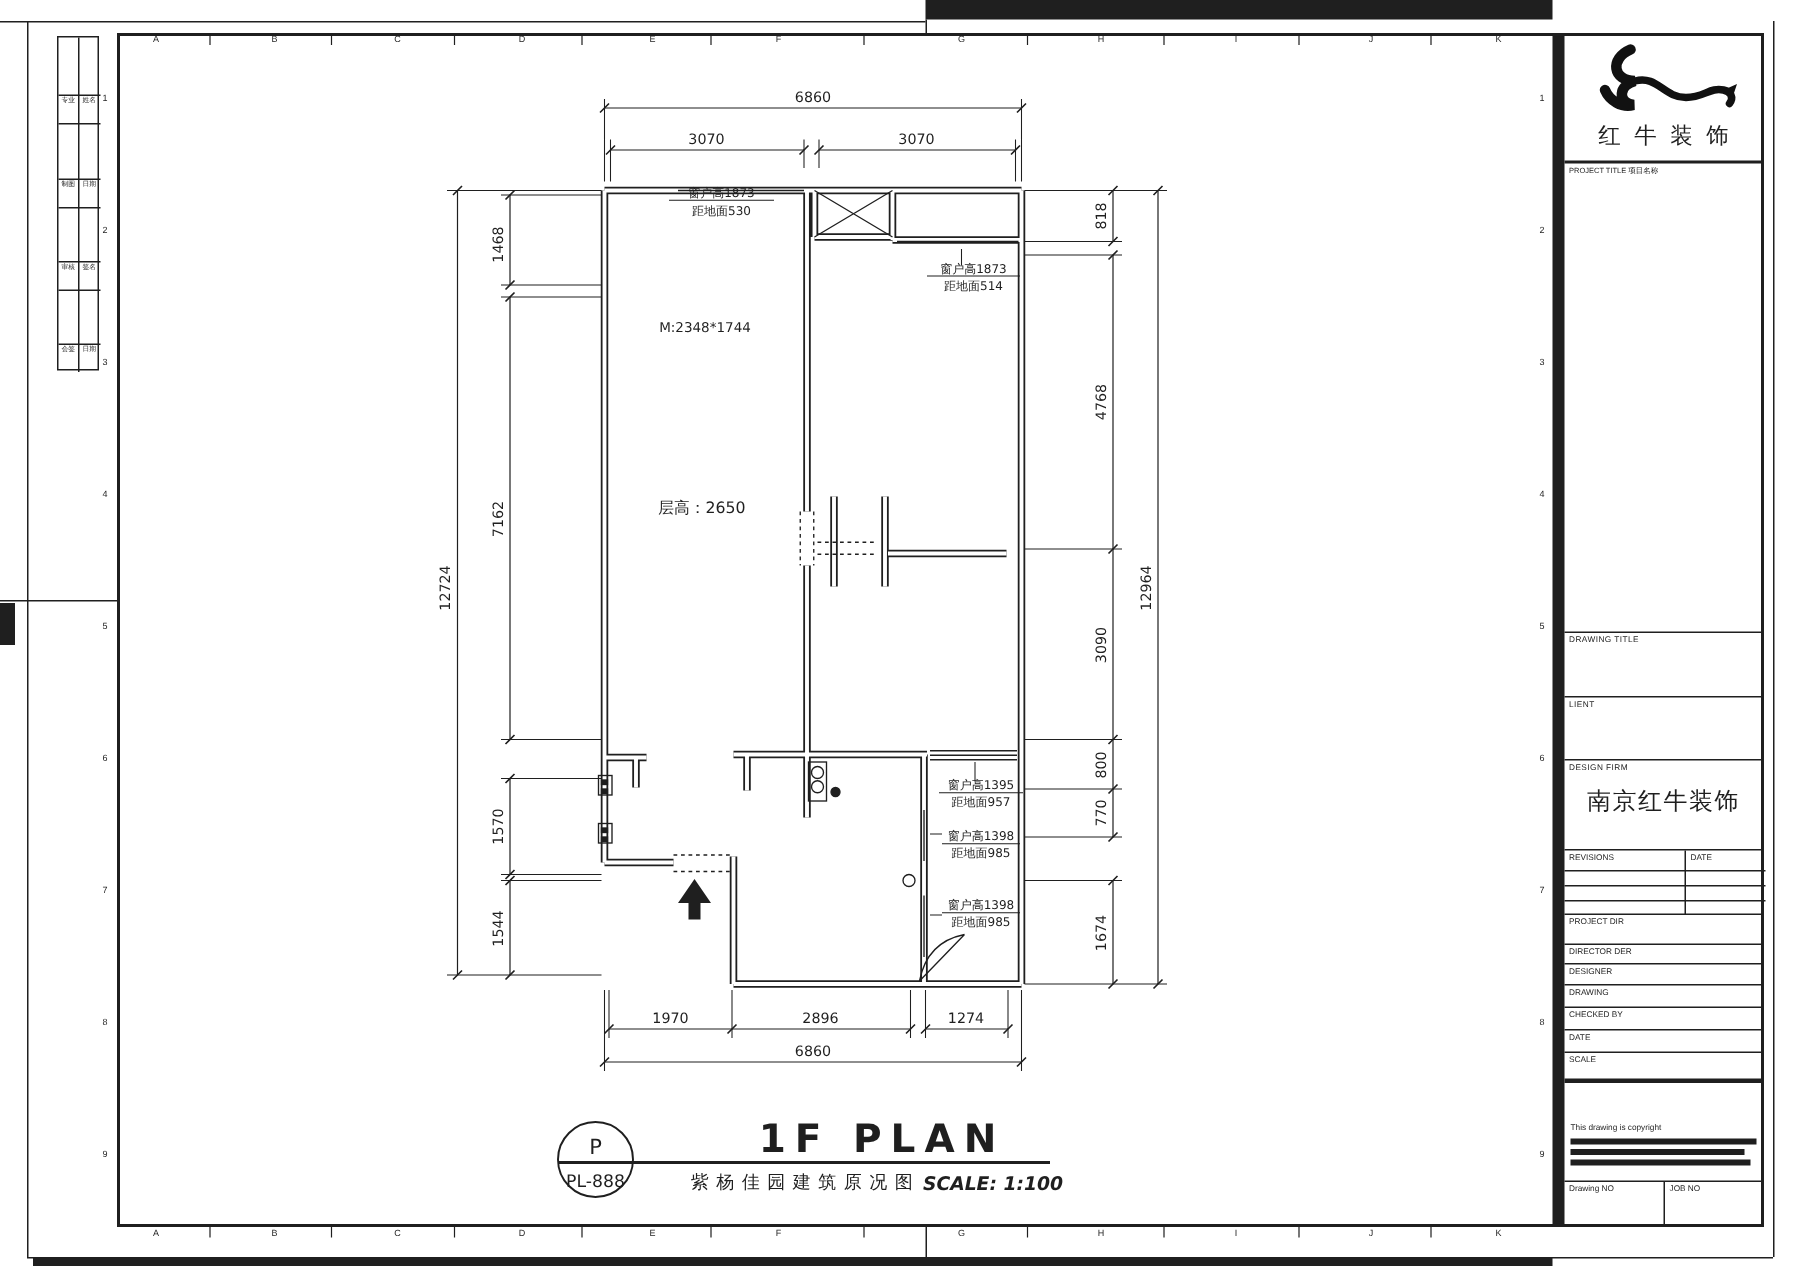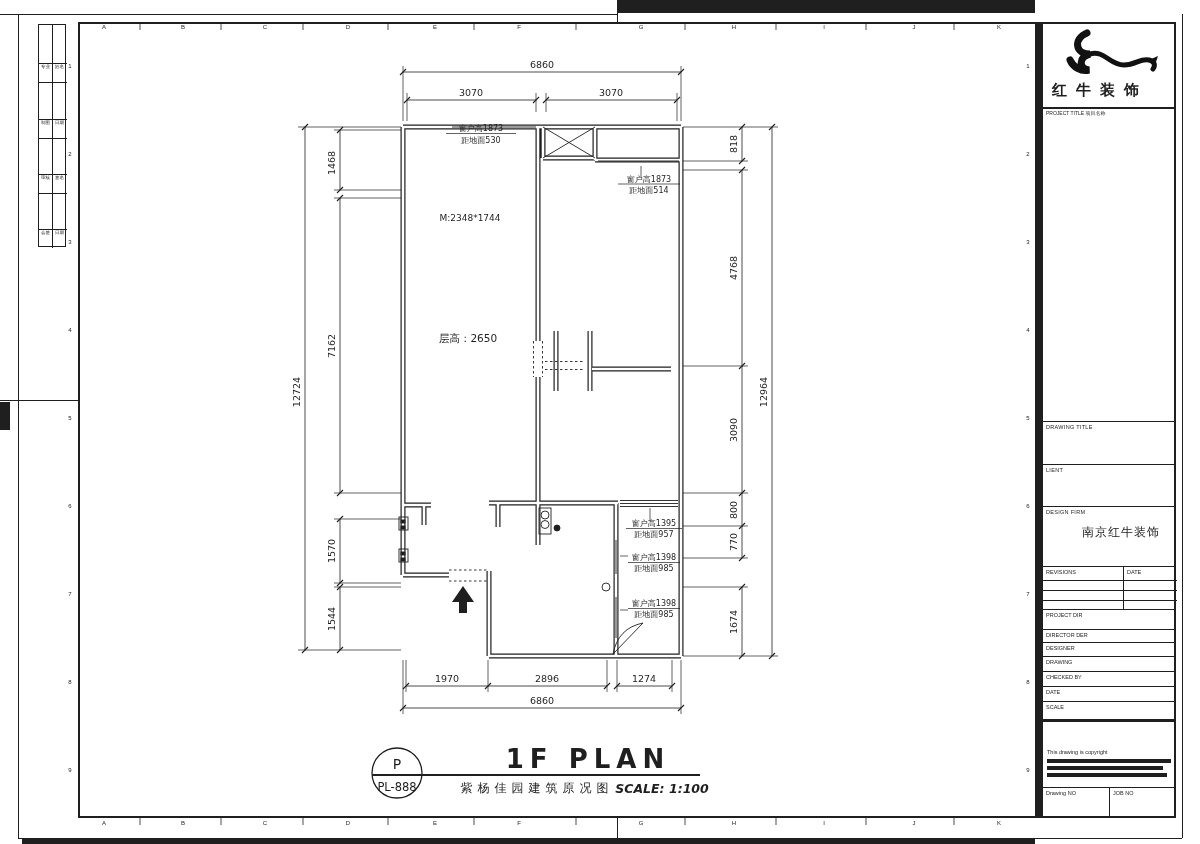--- a/index.html
+++ b/index.html
@@ -12,22 +12,22 @@
   .gn{position:absolute;width:10px;text-align:center;font-size:6px;color:var(--ink);}
   .frame{position:absolute;left:78px;top:22px;width:1098px;height:796px;border:2.5px solid var(--ink);}
   .strip{position:absolute;left:38px;top:24px;width:28px;height:223px;border:1px solid var(--ink);}
   .strip .v{position:absolute;left:13px;top:0;width:1px;height:223px;background:var(--ink);}
   .strip .h{position:absolute;left:0;width:28px;height:1px;background:var(--ink);}
   .strip .cell{position:absolute;width:13px;font-size:4.5px;line-height:1.1;text-align:center;word-break:break-all;padding-top:2px;}
   .tblock{position:absolute;left:1042px;top:22px;width:134px;height:796px;border:1.5px solid var(--ink);font-size:5.5px;}
   .tblock .lbl{position:absolute;left:3px;top:2px;font-size:5.5px;letter-spacing:.3px;white-space:nowrap;}
   .sec{position:absolute;left:0;width:100%;border-top:1px solid var(--ink);}
   .hr2{position:absolute;left:0;width:100%;background:var(--ink);}
-  .company{position:absolute;top:58px;left:0;width:100%;font-family:"Liberation Serif",serif;font-weight:bold;font-size:15px;letter-spacing:9px;text-indent:9px;}
-  .firmval{position:absolute;top:17px;left:12px;width:100%;text-align:center;font-size:12px;letter-spacing:1px;}
+  .company{position:absolute;top:58px;left:0;width:100%;text-align:center;font-family:"Liberation Serif",serif;font-weight:normal;font-size:15px;letter-spacing:9px;text-indent:9px;}
+  .firmval{position:absolute;top:17px;left:0;width:100%;text-align:center;font-size:16px;letter-spacing:1px;}
   .rowlbl{font-size:5.5px;padding:2px 0 0 3px;}
   .fieldrow{border-top:1px solid var(--ink);}
   .redact{position:absolute;left:4px;height:4px;background:var(--ink);}
   svg text{fill:var(--ink);font-family:"DejaVu Sans","Liberation Sans",sans-serif;}
   .dimtxt{font-size:9.5px;}
   .anntxt{font-size:8px;}
 </style>
 </head>
 <body>
 

